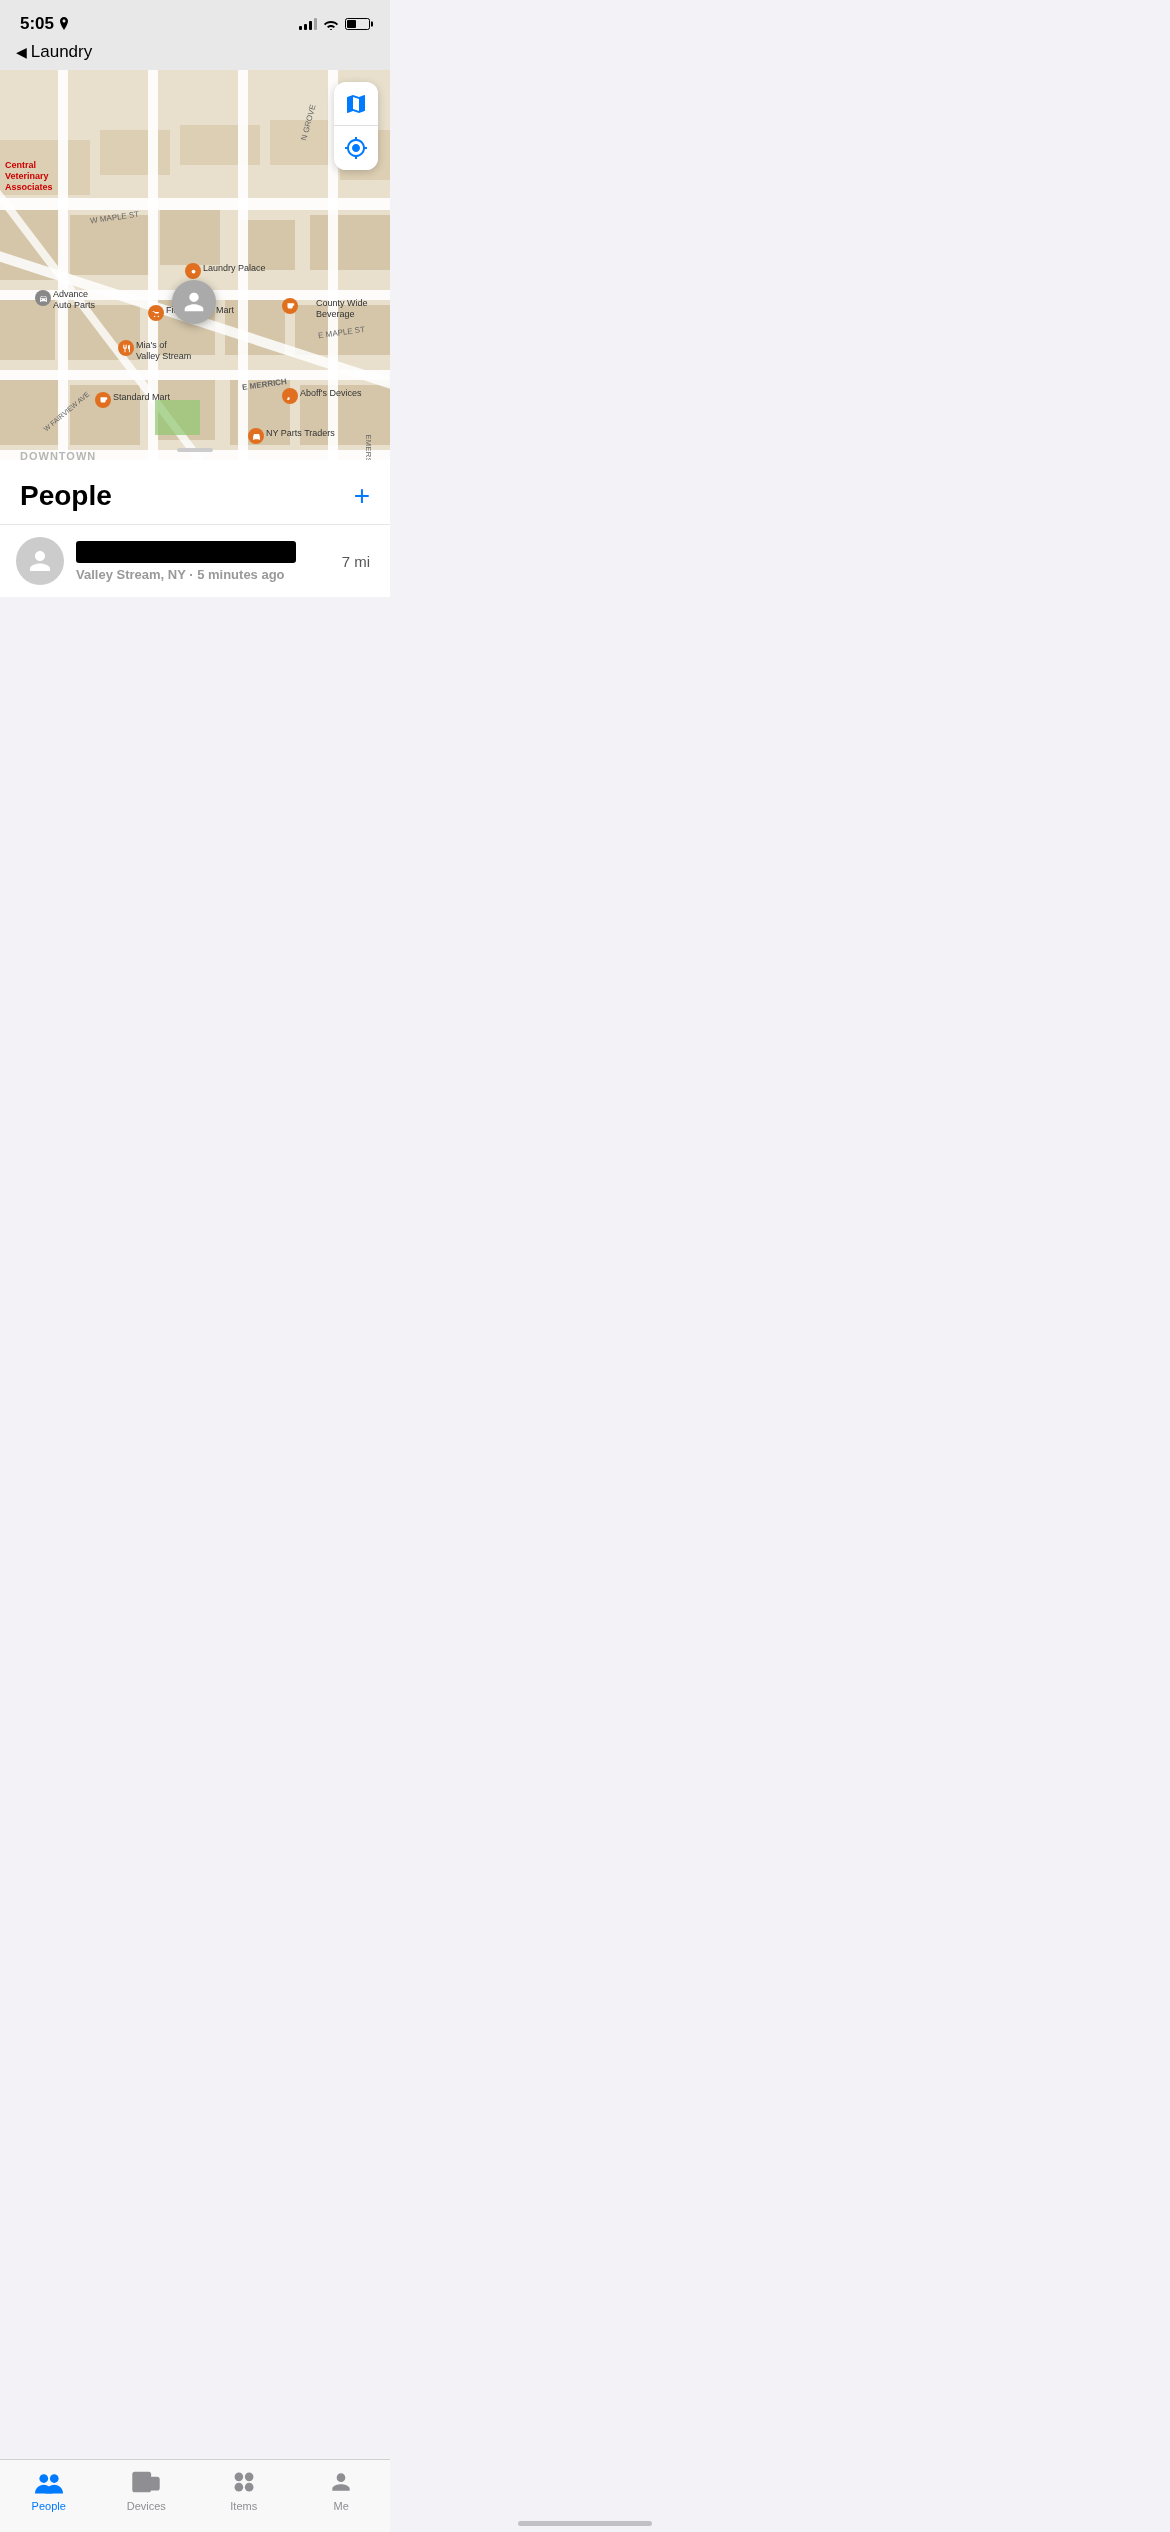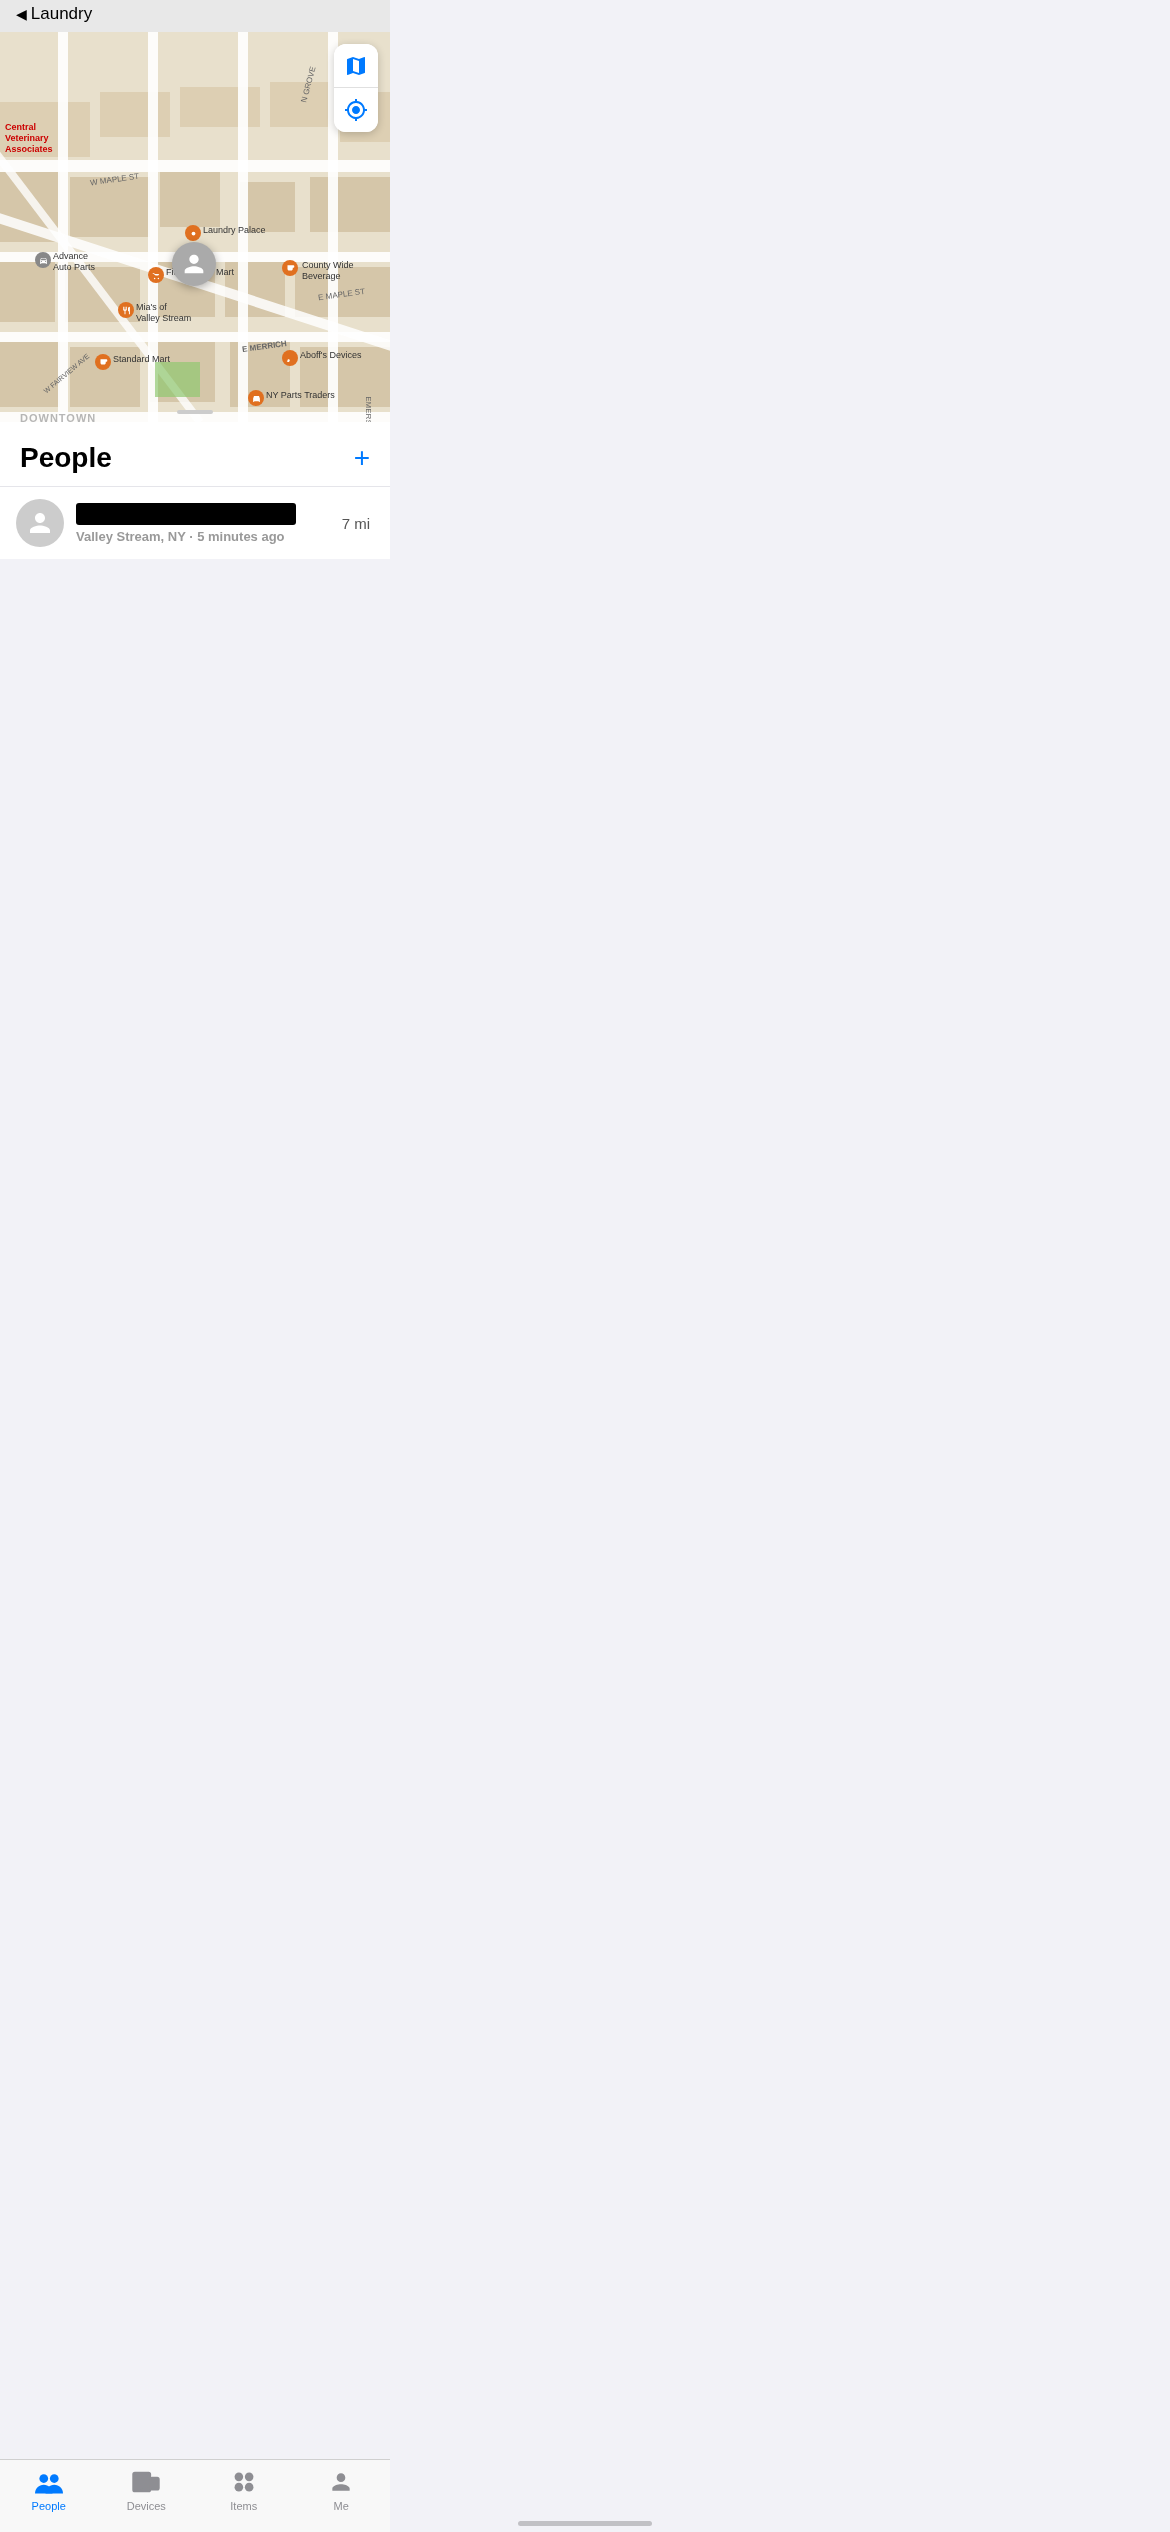--- a/index.html
+++ b/index.html
@@ -299,20 +299,42 @@
       flex-direction: column;
       min-height: 100vh;
       padding-bottom: 83px;
     }
   </style>
 </head>
 <body>
 
 <div class="page-wrapper">
 
+  <div class="status-bar">
+    <div class="status-time">
+      <span>5:05</span>
+      <svg width="12" height="14" viewBox="0 0 12 14" style="fill:#000">
+        <path d="M6 0C3.79 0 2 1.79 2 4c0 3 4 9 4 9s4-6 4-9c0-2.21-1.79-4-4-4zm0 5.5C5.17 5.5 4.5 4.83 4.5 4S5.17 2.5 6 2.5 7.5 3.17 7.5 4 6.83 5.5 6 5.5z"></path>
+      </svg>
+    </div>
+    <div class="status-icons">
+      <div class="signal-bars">
+        <span></span>
+          <span></span>
+          <span></span>
+          <span></span>
+      </div>
+      <svg width="16" height="12" viewBox="0 0 16 12">
+        <path d="M8 3C5.2 3 2.7 4.1 0.9 5.9L2.3 7.3C3.7 5.9 5.7 5 8 5s4.3.9 5.7 2.3l1.4-1.4C13.3 4.1 10.8 3 8 3zm0 4c-1.6 0-3 .7-4 1.7L5.4 10c.7-.7 1.6-1 2.6-1s1.9.4 2.6 1L12 8.7C11 7.7 9.6 7 8 7zm0 4c-.6 0-1 .4-1 1s.4 1 1 1 1-.4 1-1-.4-1-1-1z" fill="#000"></path>
+      </svg>
+      <div class="battery-icon">
+        <div class="battery-fill"></div>
+      </div>
+    </div>
+  </div>
 
   <div class="back-nav">
     <span class="back-chevron">◀</span>
     <span class="back-label">Laundry</span>
   </div>
 
   <div class="map-container">
 
     <svg class="map-svg" viewBox="0 0 390 390" xmlns="http://www.w3.org/2000/svg">
 
@@ -382,21 +404,21 @@
 
     <div style="position:absolute; top:235px; left:148px; display:flex; align-items:flex-start; gap:2px;">
       <div style="width:16px;height:16px;border-radius:50%;background:#e07020;display:flex;align-items:center;justify-content:center;flex-shrink:0;">
         <svg width="9" height="9" viewBox="0 0 24 24" fill="#fff">
             <path d="M7 18c-1.1 0-2 .9-2 2s.9 2 2 2 2-.9 2-2-.9-2-2-2zm10 0c-1.1 0-2 .9-2 2s.9 2 2 2 2-.9 2-2-.9-2-2-2zm-7.3-6h7l2.6-4H7.2l-.9-2H2v2h2.5z"></path>
           </svg>
       </div>
       <span style="font-size:9px;color:#333;font-weight:500;">Fiesta Food Mart</span>
     </div>
 
-    <div style="position:absolute; top:228px; left:282px; display:flex; align-items:flex-start; gap:4px;">
+    <div style="position:absolute; top:228px; left:282px; display:flex; align-items:flex-start; gap:18px;">
       <div style="width:16px;height:16px;border-radius:50%;background:#e07020;display:flex;align-items:center;justify-content:center;flex-shrink:0;">
         <svg width="9" height="9" viewBox="0 0 24 24" fill="#fff">
             <path d="M20 3H4v10c0 2.21 1.79 4 4 4h6c2.21 0 4-1.79 4-4v-3h2c1.11 0 2-.89 2-2V5c0-1.11-.89-2-2-2z"></path>
           </svg>
       </div>
       <span style="font-size:9px;color:#333;font-weight:500;line-height:1.2;">County Wide<br>Beverage</span>
     </div>
 
     <div style="position:absolute; top:270px; left:118px; display:flex; align-items:flex-start; gap:2px;">
       <div style="width:16px;height:16px;border-radius:50%;background:#e07020;display:flex;align-items:center;justify-content:center;flex-shrink:0;">

